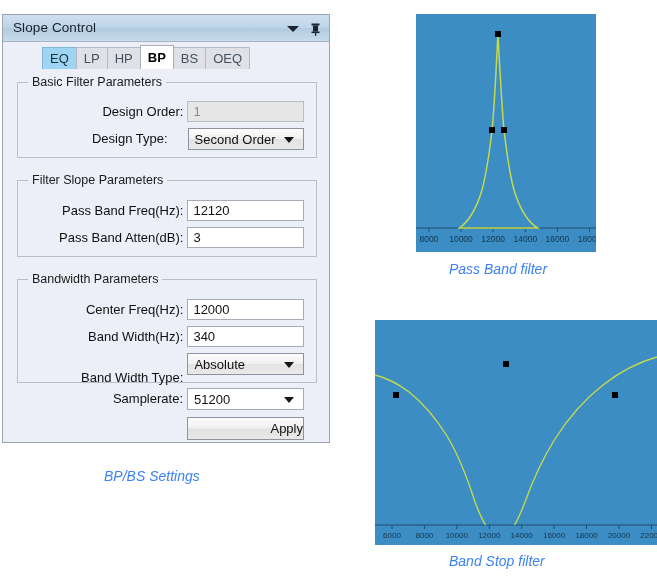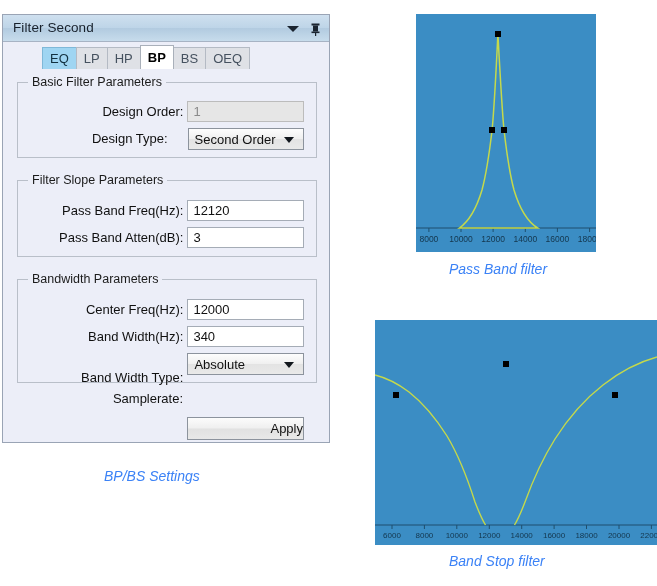--- a/index.html
+++ b/index.html
@@ -211,21 +211,21 @@
     overflow: hidden;
   }
   .chart svg { display: block; }
 </style>
 </head>
 <body>
 
 <div id="filter-panel">
 
   <div class="titlebar">
-    <span class="title-text">Filter Second</span>
+    <span class="title-text">Slope Control</span>
     <span class="tb-icons">
       <span class="icon-caret"></span>
       <span class="icon-pin">
         <svg width="11" height="13" viewBox="0 0 11 13">
           <rect x="1.5" y="0.5" width="8" height="2" fill="#1a2430"></rect>
           <rect x="3" y="2.5" width="5" height="6" fill="#1a2430"></rect>
           <rect x="1.5" y="8.5" width="8" height="1.6" fill="#1a2430"></rect>
           <rect x="5" y="10" width="1.2" height="3" fill="#1a2430"></rect>
         </svg>
       </span>
@@ -289,20 +289,24 @@
       <span class="field-label" style="width:166px;margin-top:27px;">Band Width Type:</span>
       <span class="combo" style="width:117px; margin-left:4px;">
         <span class="combo-text">Absolute</span>
         <span class="combo-arrow"></span>
       </span>
     </div>
   </div>
 
   <div class="field-row" style="left:14px; top:374px; width:300px;">
     <span class="field-label" style="width:166px;">Samplerate:</span>
+    <span class="combo white" style="width:117px; margin-left:4px;">
+      <span class="combo-text">51200</span>
+      <span class="combo-arrow"></span>
+    </span>
   </div>
 
   <div class="button" style="left:184px; top:403px; width:117px;">Apply</div>
 
 </div>
 
 <div class="caption" style="left:104px; top:468px;">BP/BS Settings</div>
 
 <div class="caption" style="left:449px; top:261px;">Pass Band filter</div>
 

